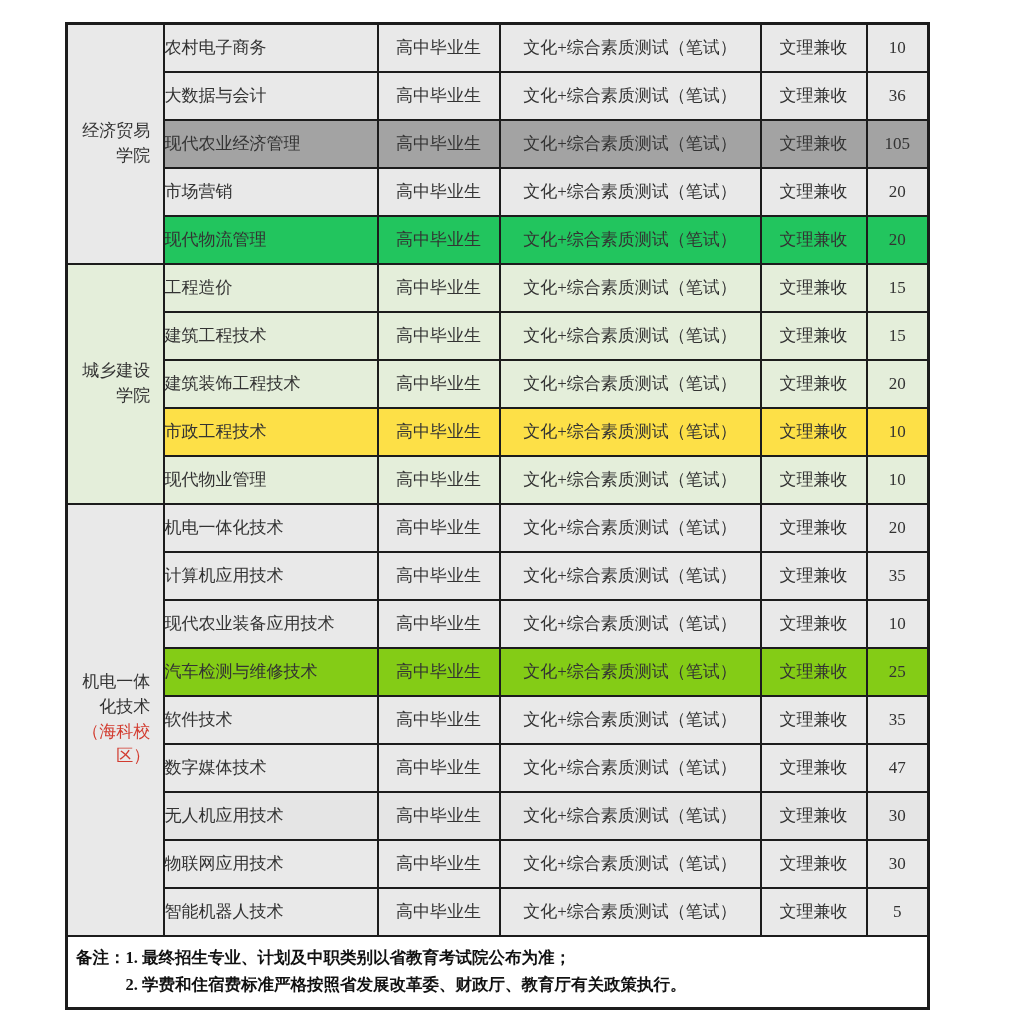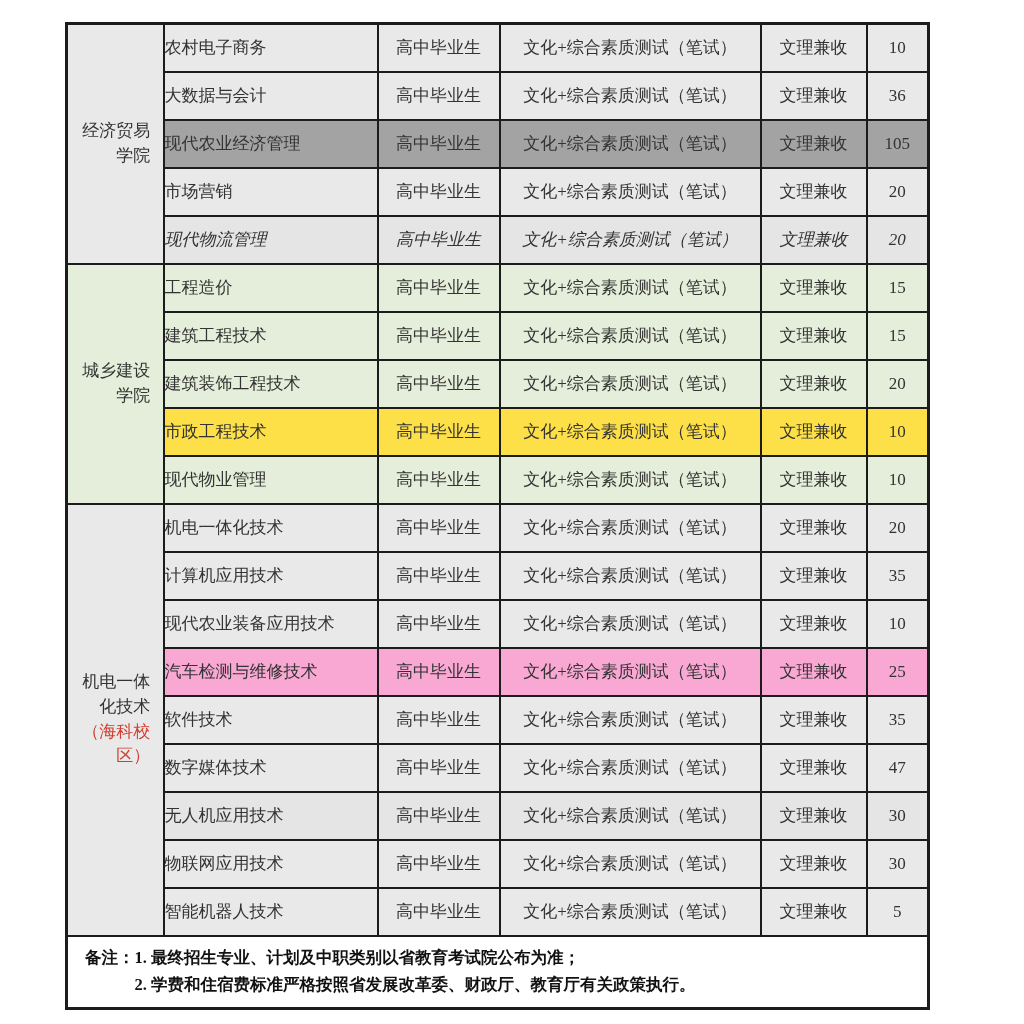--- a/index.html
+++ b/index.html
@@ -53,21 +53,21 @@
   td.student-type-cell,
   td.test-cell,
   td.category-cell,
   td.count-cell {
     text-align: center;
   }
   tr.note-row td {
     background: #ffffff;
     height: 58px;
     vertical-align: middle;
-    padding: 6px 17px;
+    padding: 6px 8px;
     color: #111111;
     font-weight: bold;
     font-size: 16.5px;
     line-height: 1.6;
   }
   .note-line2 {
     padding-left: 3em;
   }
 </style>
 </head>
@@ -108,21 +108,21 @@
           <td class="category-cell">文理兼收</td>
           <td class="count-cell">105</td>
         </tr>
         <tr class="data-row" style="background: rgb(233, 233, 233); margin-top: 33px;">
           <td class="major-cell">市场营销</td>
           <td class="student-type-cell">高中毕业生</td>
           <td class="test-cell">文化+综合素质测试（笔试）</td>
           <td class="category-cell">文理兼收</td>
           <td class="count-cell">20</td>
         </tr>
-        <tr class="data-row" style="background: #e5e5e5; font-style: italic;">
+        <tr class="data-row" style="background: #22c55e;">
           <td class="major-cell">现代物流管理</td>
           <td class="student-type-cell">高中毕业生</td>
           <td class="test-cell">文化+综合素质测试（笔试）</td>
           <td class="category-cell">文理兼收</td>
           <td class="count-cell">20</td>
         </tr>
         <tr class="data-row" style="background: rgb(228, 238, 218);">
           <td class="college-cell" rowspan="5">
             <div class="college-name">城乡建设学院</div>
           </td>
@@ -178,21 +178,21 @@
           <td class="category-cell">文理兼收</td>
           <td class="count-cell">35</td>
         </tr>
         <tr class="data-row" style="background: rgb(233, 233, 233);">
           <td class="major-cell">现代农业装备应用技术</td>
           <td class="student-type-cell">高中毕业生</td>
           <td class="test-cell">文化+综合素质测试（笔试）</td>
           <td class="category-cell">文理兼收</td>
           <td class="count-cell">10</td>
         </tr>
-        <tr class="data-row" style="background: #f9a8d4; margin-top: 46px;">
+        <tr class="data-row" style="background: #84cc16; margin-top: 46px;">
           <td class="major-cell">汽车检测与维修技术</td>
           <td class="student-type-cell">高中毕业生</td>
           <td class="test-cell">文化+综合素质测试（笔试）</td>
           <td class="category-cell">文理兼收</td>
           <td class="count-cell">25</td>
         </tr>
         <tr class="data-row" style="background: rgb(233, 233, 233);">
           <td class="major-cell">软件技术</td>
           <td class="student-type-cell">高中毕业生</td>
           <td class="test-cell">文化+综合素质测试（笔试）</td>

